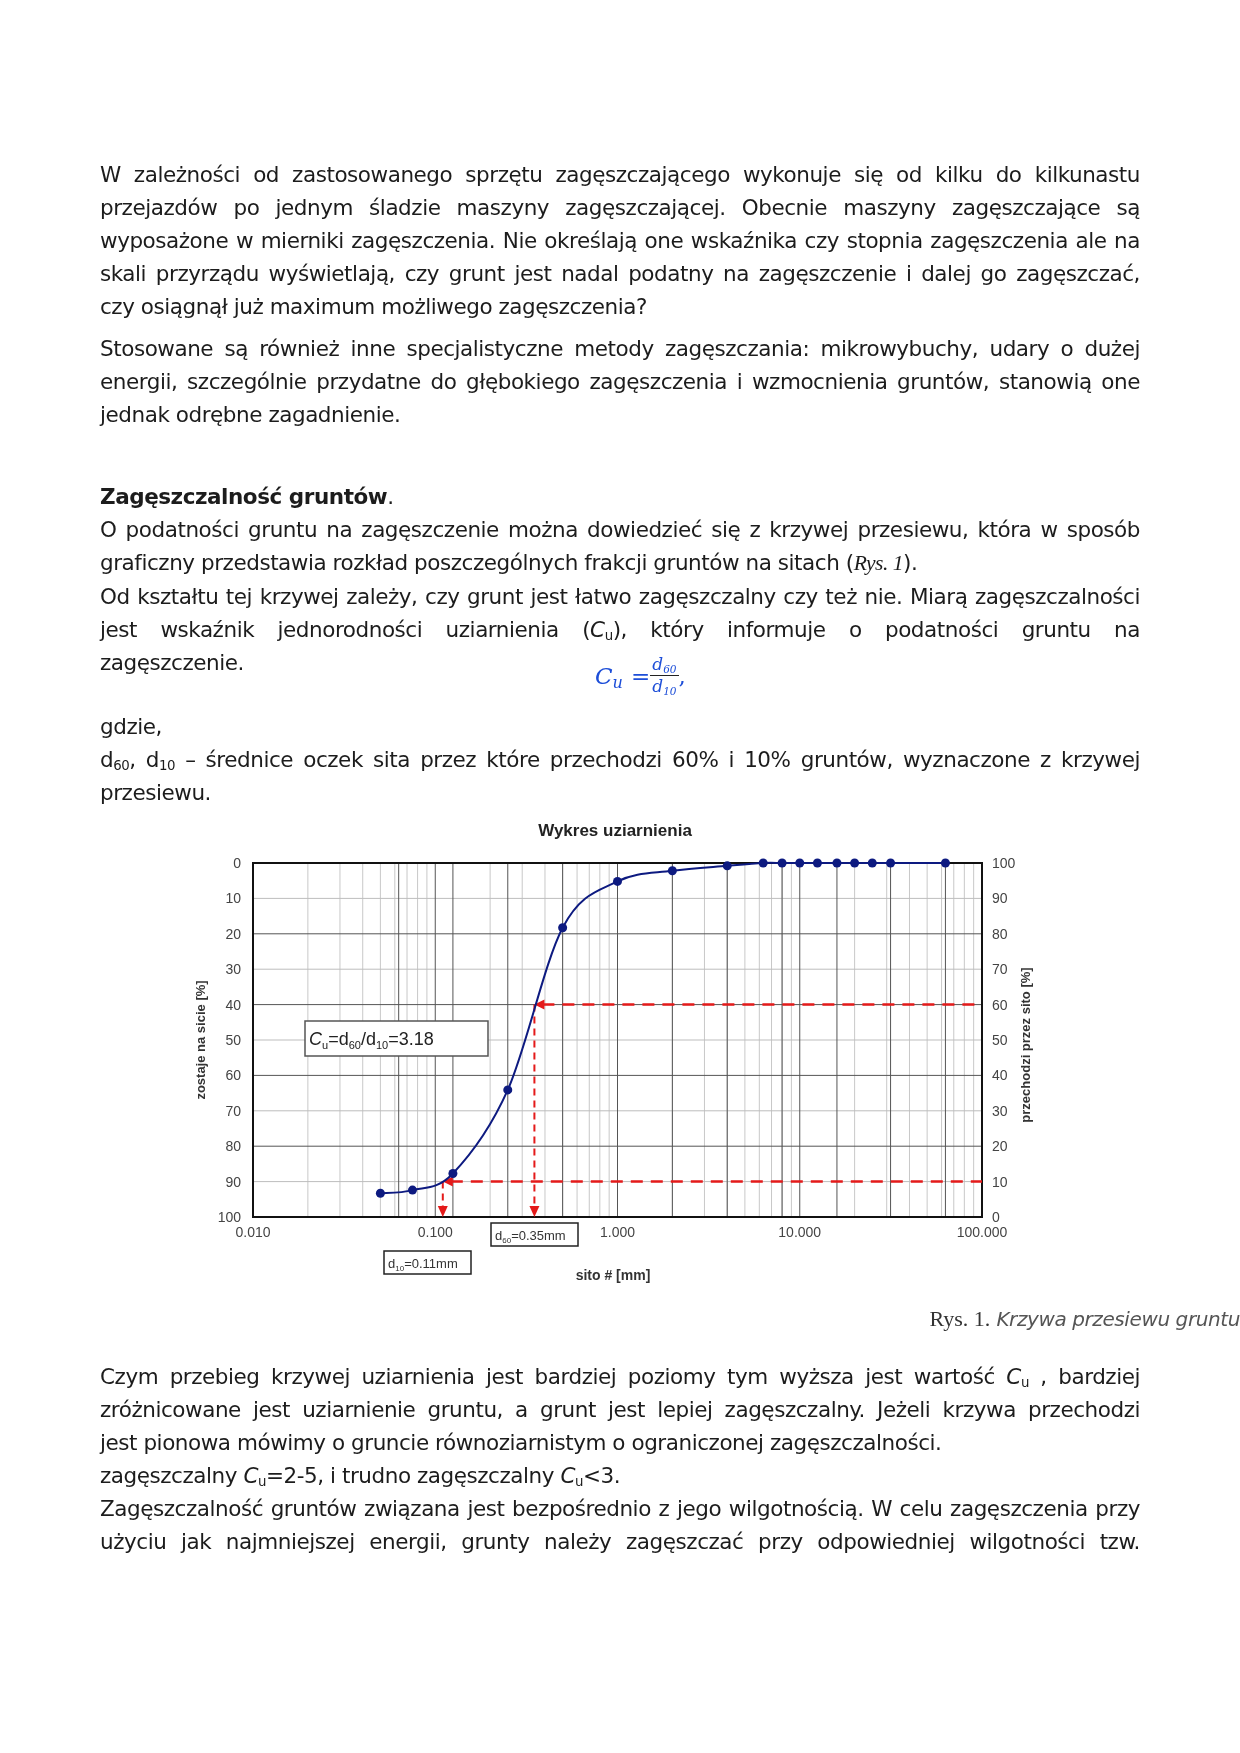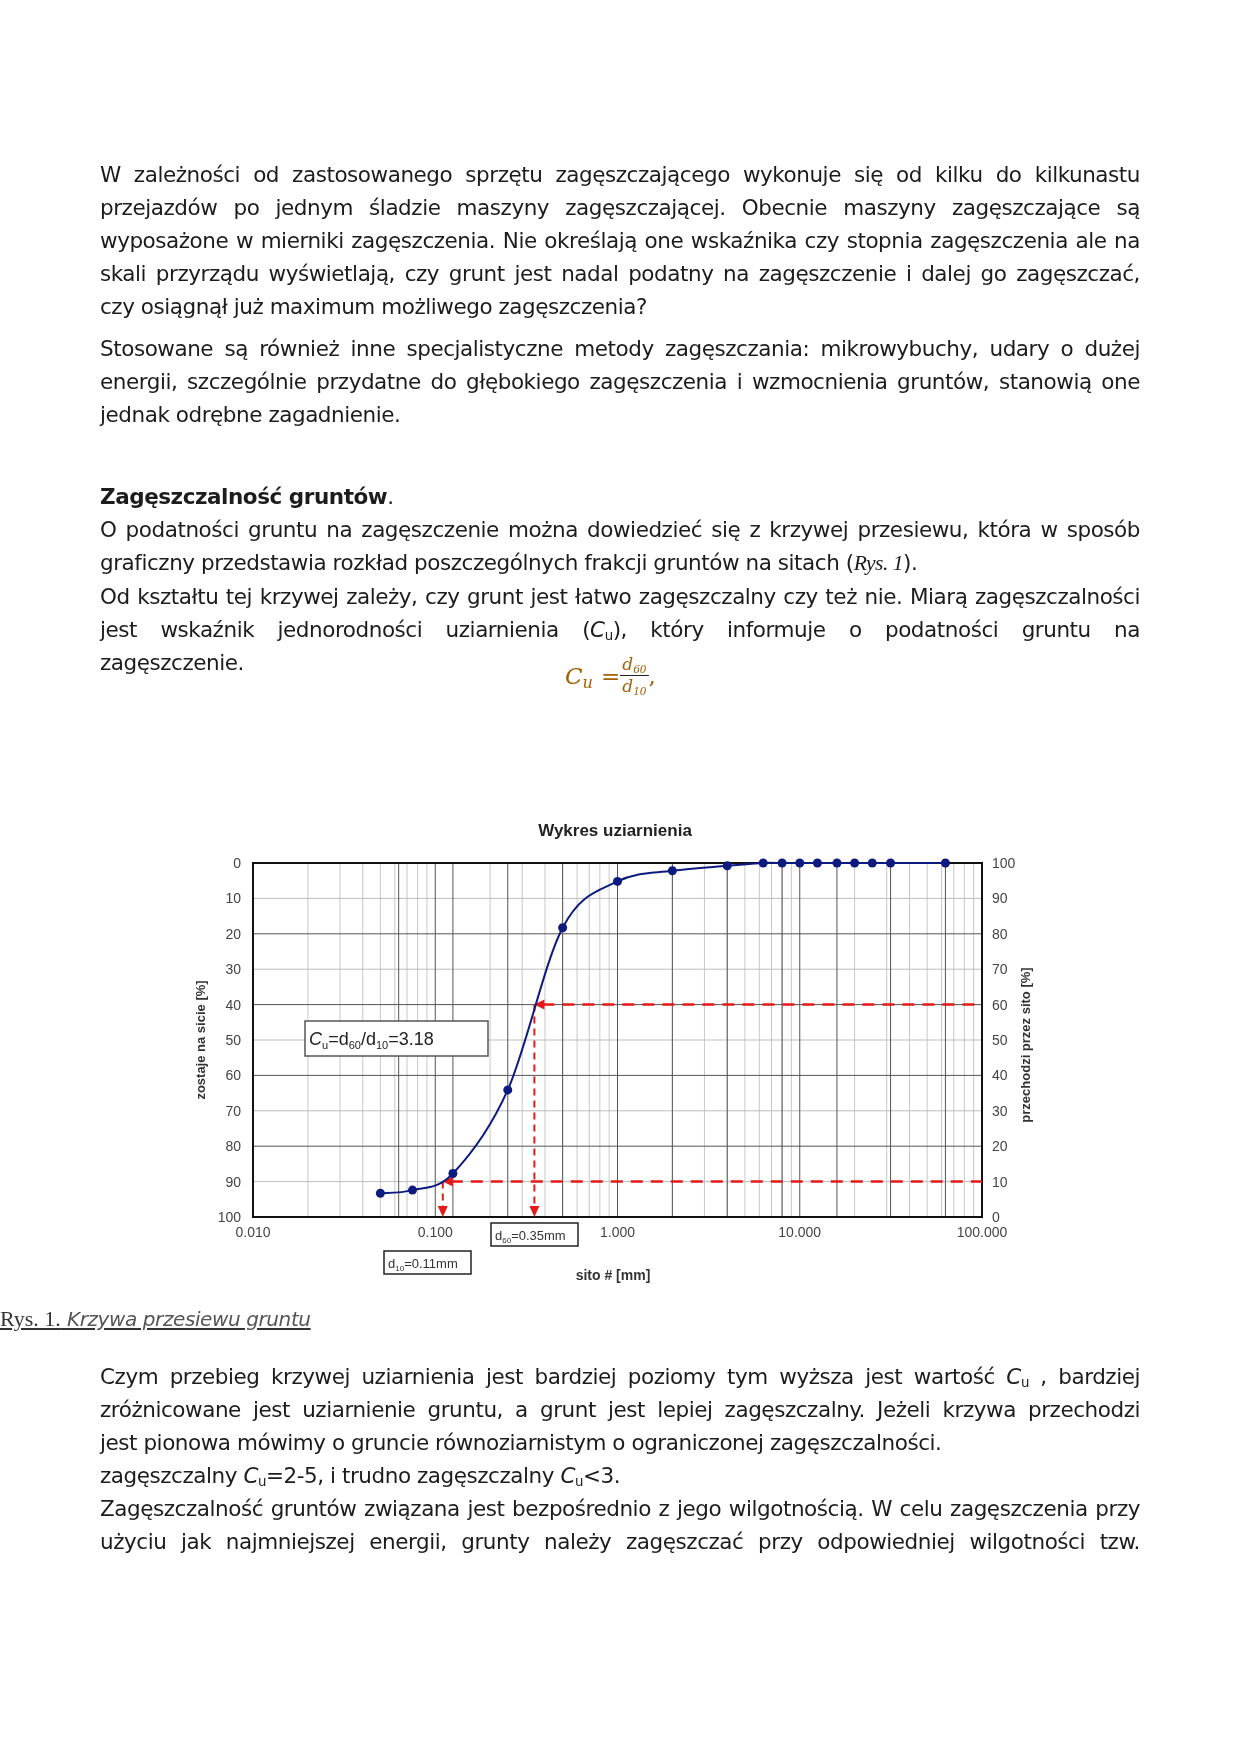--- a/index.html
+++ b/index.html
@@ -8,27 +8,27 @@
   .page { position: absolute; left: 0; top: 0; width: 1240px; height: 1753px; }
   .txt { position: absolute; left: 100px; width: 1040px; font-size: 21.5px;
          line-height: 33px; font-family: "DejaVu Sans", sans-serif; letter-spacing: -0.45px;
          color: #1c1c1c; }
   .txt .line { display: block; white-space: nowrap; }
   .justify-line { text-align: justify; text-align-last: justify; display: block; }
   .bold { font-weight: bold; }
   .it { font-style: italic; }
   sub { font-size: 0.62em; vertical-align: -0.25em; line-height: 0; }
   .serif-it { font-family: "Liberation Serif", serif; font-style: italic; }
-  .formula { position: absolute; left: 565px; top: 655px; font-family: "DejaVu Serif", serif;
-             font-style: italic; font-size: 23px; color: #a16207; display: flex; align-items: center; justify-content: space-between; }
+  .formula { position: absolute; left: 595px; top: 655px; font-family: "DejaVu Serif", serif;
+             font-style: italic; font-size: 23px; color: #1d4ed8; display: flex; align-items: center; justify-content: space-between; }
   .frac { display: inline-flex; flex-direction: column; align-items: center; margin-left: 0; font-size: 17px; }
   .frac .num { border-bottom: 1.3px solid #222; padding: 0 2px 1px 2px; line-height: 19px; }
   .frac .den { line-height: 19px; padding-top: 1px; }
-  .caption { position: absolute; left: 0; width: 1240px; top: 1306px; text-align: left;
-             font-size: 22px; color: #333; text-decoration: underline; }
+  .caption { position: absolute; left: 0; width: 1240px; top: 1306px; text-align: right;
+             font-size: 22px; color: #333; }
   .caption .rys { font-family: "Liberation Serif", serif; }
   .caption .ttl { font-family: "DejaVu Sans", sans-serif; font-style: italic; color: #555; font-size: 20px; letter-spacing: -0.4px; }
   svg.chart { position: absolute; left: 0; top: 0; }
   svg text { font-family: "Liberation Sans", sans-serif; }
 </style>
 </head>
 <body>
 
 <div class="page">
 
@@ -58,20 +58,25 @@
   <div class="formula">
     <span><span>C</span><sub style="font-size:0.7em;">u</sub></span>
     <span style="margin-left:8px; font-style:normal;">=</span>
     <span class="frac">
       <span class="num"><span>d</span><sub>60</sub></span>
       <span class="den"><span>d</span><sub>10</sub></span>
     </span>
     <span style="font-style:normal;">,</span>
   </div>
 
+  <div class="txt" style="top:710px;">
+    <span class="line">gdzie,</span>
+    <span class="justify-line"><span>d</span><sub>60</sub><span>, d</span><sub>10</sub><span> – średnice oczek sita przez które przechodzi 60% i 10% gruntów, wyznaczone z krzywej</span></span>
+    <span class="line">przesiewu.</span>
+  </div>
 
   <svg class="chart" width="1240" height="1300">
     <text id="chart-title" x="615" y="836" text-anchor="middle" font-size="17" font-weight="bold" fill="#222">Wykres uziarnienia</text>
     <g id="grid-minor">
         <line x1="307.8627167097606" x2="307.8627167097606" y1="863" y2="1217" stroke="#c8c8c8" stroke-width="1"></line>
         <line x1="339.9553486726585" x2="339.9553486726585" y1="863" y2="1217" stroke="#c8c8c8" stroke-width="1"></line>
         <line x1="362.72543341952115" x2="362.72543341952115" y1="863" y2="1217" stroke="#c8c8c8" stroke-width="1"></line>
         <line x1="380.38728329023945" x2="380.38728329023945" y1="863" y2="1217" stroke="#c8c8c8" stroke-width="1"></line>
         <line x1="394.81806538241904" x2="394.81806538241904" y1="863" y2="1217" stroke="#c8c8c8" stroke-width="1"></line>
         <line x1="407.0191177925983" x2="407.0191177925983" y1="863" y2="1217" stroke="#c8c8c8" stroke-width="1"></line>

